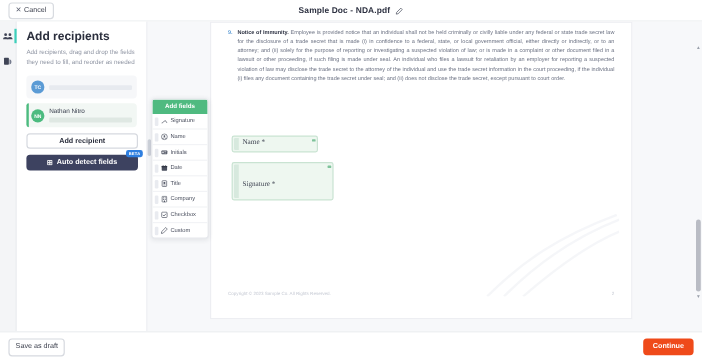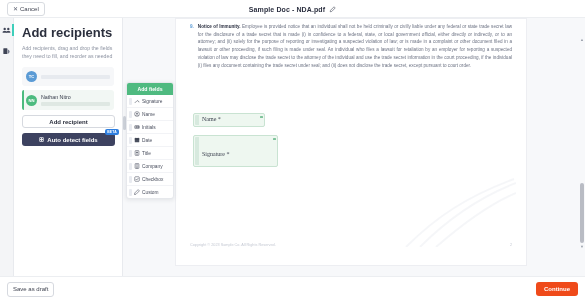--- a/index.html
+++ b/index.html
@@ -45,21 +45,21 @@
   .rail-item.active::after {
     content: ""; position: absolute; right: -1px; top: 0px; width: 1.5px; height: 12px; background: #3ecfbb;
   }
 
   
   .panel {
     position: absolute; left: 14px; top: 18px; width: 109px; height: 258px;
     background: #ffffff; border-right: 1px solid #e8eaee;
     padding: 7px 8px 0 8px;
   }
-  .panel h2 { font-size: 13px; color: #2b2f3d; font-weight: 600; margin-bottom: 4px; }
+  .panel h2 { font-size: 10px; color: #2b2f3d; font-weight: 600; margin-bottom: 4px; }
   .panel .sub { font-size: 5.2px; color: #8f95a3; line-height: 1.55; margin-bottom: 7px; }
 
   .recipient {
     display: flex; align-items: center; gap: 4px;
     background: #f6f7f9; border-radius: 3px;
     padding: 4px 4px; margin-bottom: 4px; position: relative; cursor: pointer;
   }
   .recipient.selected { background: #f2f7f4; }
   .recipient.selected::before {
     content:""; position: absolute; left: 0; top: 0; bottom: 0; width: 1.6px;

